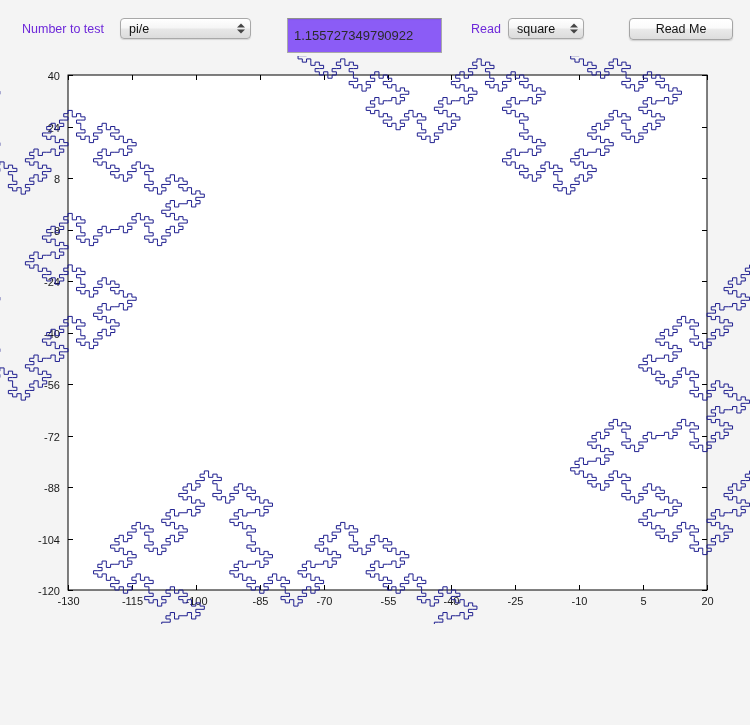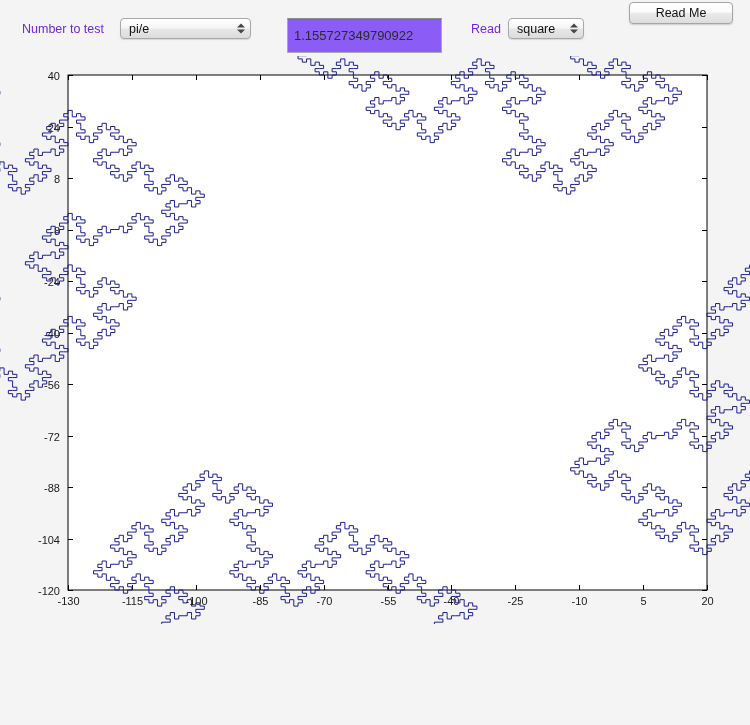--- a/index.html
+++ b/index.html
@@ -98,21 +98,21 @@
   #toolbar {
     position: absolute;
     left: 0; top: 0;
     width: 750px; height: 56px;
   }
   #lbl-number-to-test { position: absolute; left: 22px;  top: 22px; }
   #select-number      { position: absolute; left: 120px; top: 18px; width: 131px; }
   #field-value        { position: absolute; left: 287px; top: 18px; width: 155px; }
   #lbl-grid           { position: absolute; left: 471px; top: 22px; }
   #select-grid        { position: absolute; left: 508px; top: 18px; width: 76px; }
-  #btn-readme         { position: absolute; left: 629px; top: 2px; width: 104px; align-items: center; }
+  #btn-readme         { position: absolute; left: 629px; top: 18px; width: 104px; align-items: center; }
 
   
   #plot-wrap {
     position: absolute;
     left: 0; top: 56px;
     width: 750px; height: 568px;
   }
   #plot-svg { display: block; }
 
   

